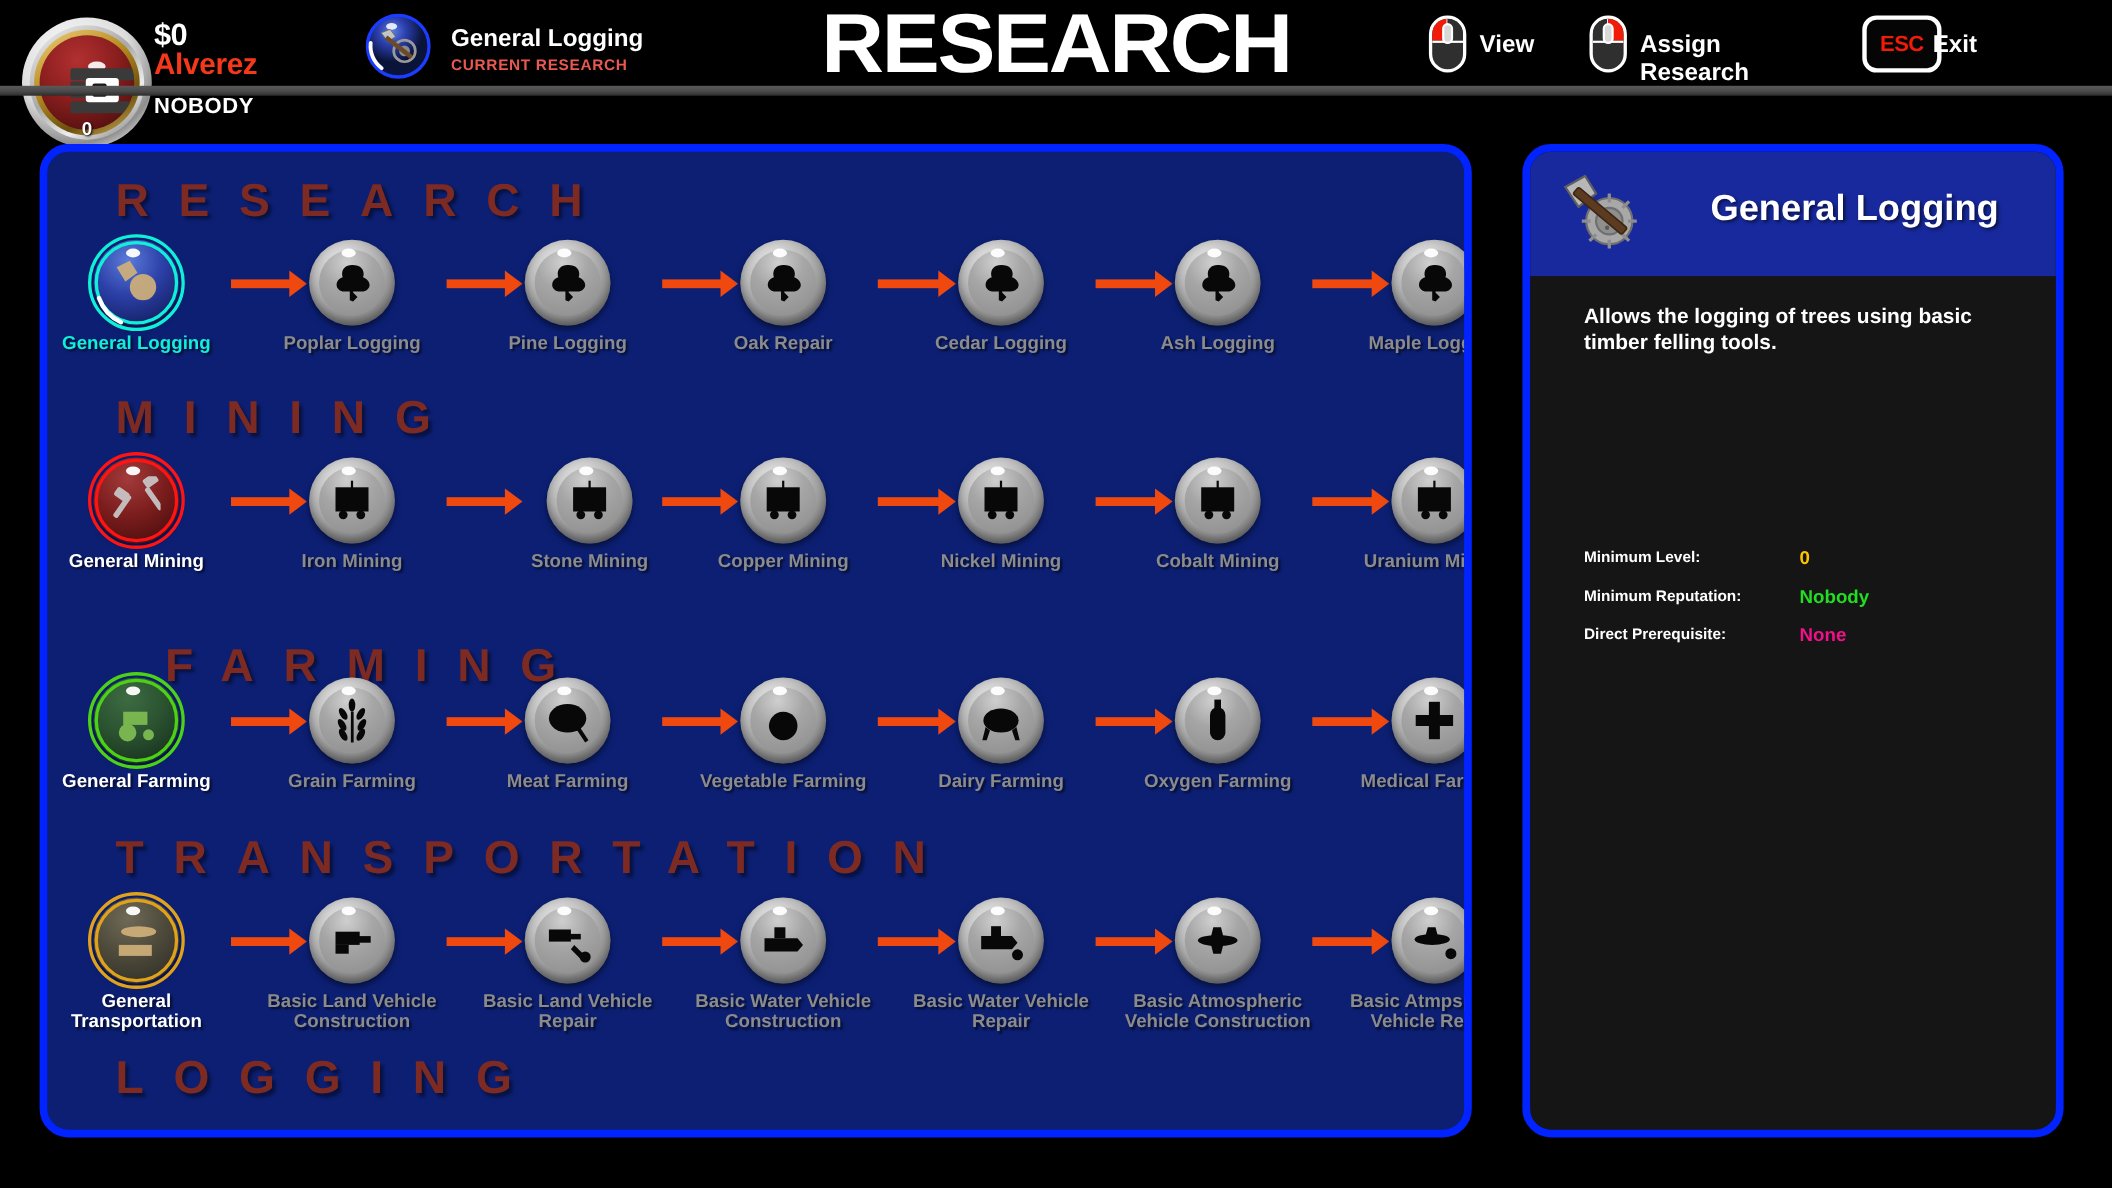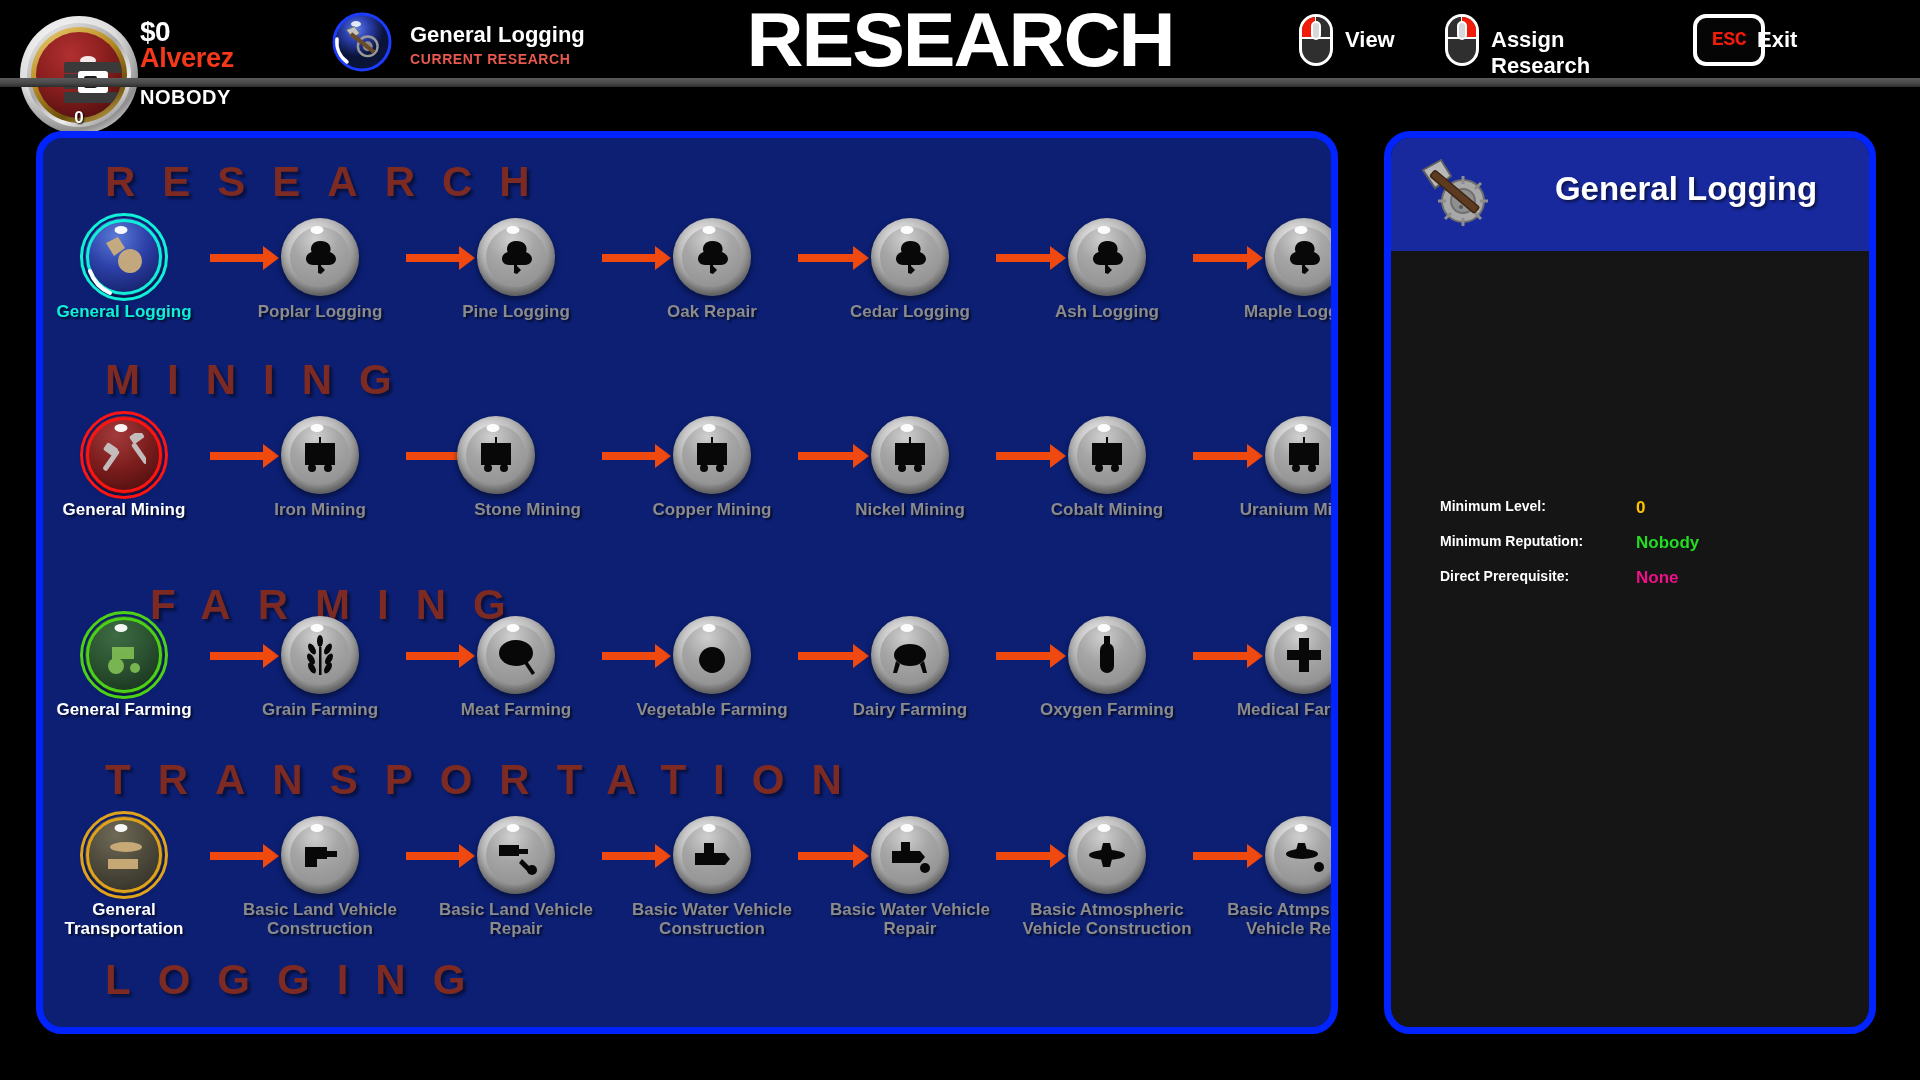--- a/index.html
+++ b/index.html
@@ -62,21 +62,21 @@
   .mouse .lb,.mouse .rb{ position:absolute; top:0; width:50%; height:44%; }
   .mouse .lb{ left:0; border-right:1.5px solid #fff; }
   .mouse .rb{ right:0; }
   .mouse .sep{ position:absolute; left:0; top:44%; width:100%; height:2px; background:#fff; }
   .mouse .wheel{ position:absolute; left:50%; top:8%; margin-left:-5px; width:10px; height:19px;
      border:2px solid #fff; border-radius:5px; background:#d8d8d8; }
   .red{ background:#f11b09; }
   .dark{ background:#2f2f2f; }
 
   #esc-key{ position:absolute; left:1693px; top:14px; width:72px; height:52px; background:#050505;
-     border:4px solid #fff; border-radius:13px;font-family:Liberation Mono, monospace; }
+     border:4px solid #fff; border-radius:13px; }
   #esc-key span{ display:block; width:100%; text-align:center; line-height:44px; color:#f11b09;
      font-size:20px; font-weight:bold; letter-spacing:-.5px; }
   #exit-lbl{ position:absolute; left:1757px; top:27px; color:#fff; font-size:22px; font-weight:bold; }
 
   
   #tree-panel{ position:absolute; left:36px; top:131px; width:1302px; height:903px;
      background:#0c1f73; border:7px solid #0023ff; border-radius:26px; overflow:hidden; }
   .cat{ position:absolute; left:0; width:100%; }
   .cat-title{ position:absolute; color:#7d2a22; font-size:42px; font-weight:bold;
      letter-spacing:27px; text-shadow:3px 3px 3px rgba(0,0,0,.45); white-space:nowrap; }
@@ -349,21 +349,21 @@
                   <circle cx="14" cy="35" r="4"></circle>
                   <circle cx="30" cy="35" r="4"></circle>
                 </svg>
               </div>
             </div>
             <div class="glint"></div>
           </div>
           <div class="lbl-node lbl-locked">Iron Mining</div>
         </div>
         <div class="arrow" style="left: 363px; top: 314px; width: 54px;"></div>
-        <div class="node" style="left: 368px; top: 278px; text-align: right;">
+        <div class="node" style="left: 408px; top: 278px;">
           <div class="orb orb-locked">
             <div class="orb-inner">
               <div class="sil">
                 <svg viewBox="0 0 44 44" fill="#080808">
                   <rect x="7" y="10" width="30" height="22"></rect>
                   <rect x="21" y="4" width="2" height="8"></rect>
                   <circle cx="14" cy="35" r="4"></circle>
                   <circle cx="30" cy="35" r="4"></circle>
                 </svg>
               </div>
@@ -697,20 +697,21 @@
             <circle cx="44" cy="44" r="2" fill="#5a5a5a"></circle>
               <circle cx="53" cy="48" r="2" fill="#5a5a5a"></circle>
             <circle cx="46" cy="53" r="2" fill="#5a5a5a"></circle>
             <path d="M8 16 L26 6 L36 22 L20 34 Z" fill="#b8b8b8" stroke="#5f5f5f" stroke-width="2"></path>
             <rect x="20" y="16" width="58" height="8" rx="2" fill="#5c3b20" stroke="#3c2614" stroke-width="1.5" transform="rotate(40 20 16)"></rect>
           </g>
         </svg>
       </div>
       <div id="info-title">General Logging</div>
     </div>
+    <div id="info-desc">Allows the logging of trees using basic timber felling tools.</div>
     <div id="info-stats">
         <div class="stat-row" style="top: 360px;">
           <div class="stat-k">Minimum Level:</div>
           <div class="stat-v" style="color: rgb(255, 196, 0);">0</div>
         </div>
         <div class="stat-row" style="top: 395px;">
           <div class="stat-k">Minimum Reputation:</div>
           <div class="stat-v" style="color: rgb(34, 221, 34);">Nobody</div>
         </div>
         <div class="stat-row" style="top: 430px;">

